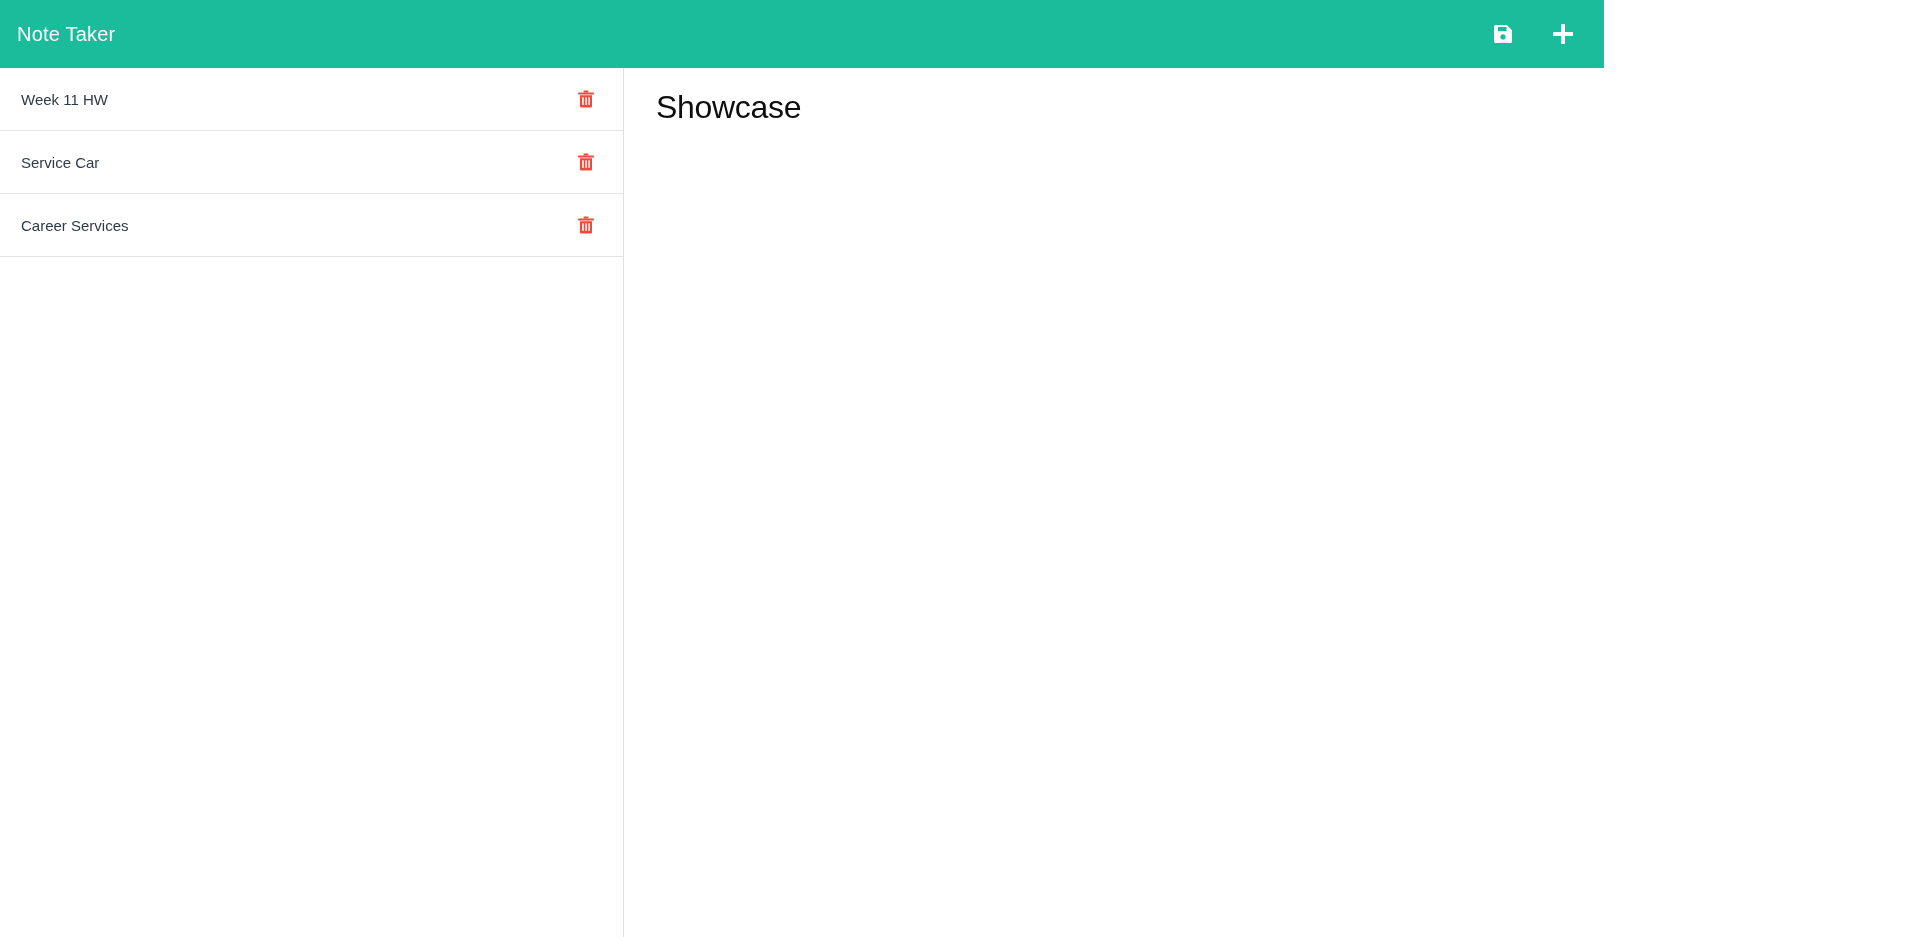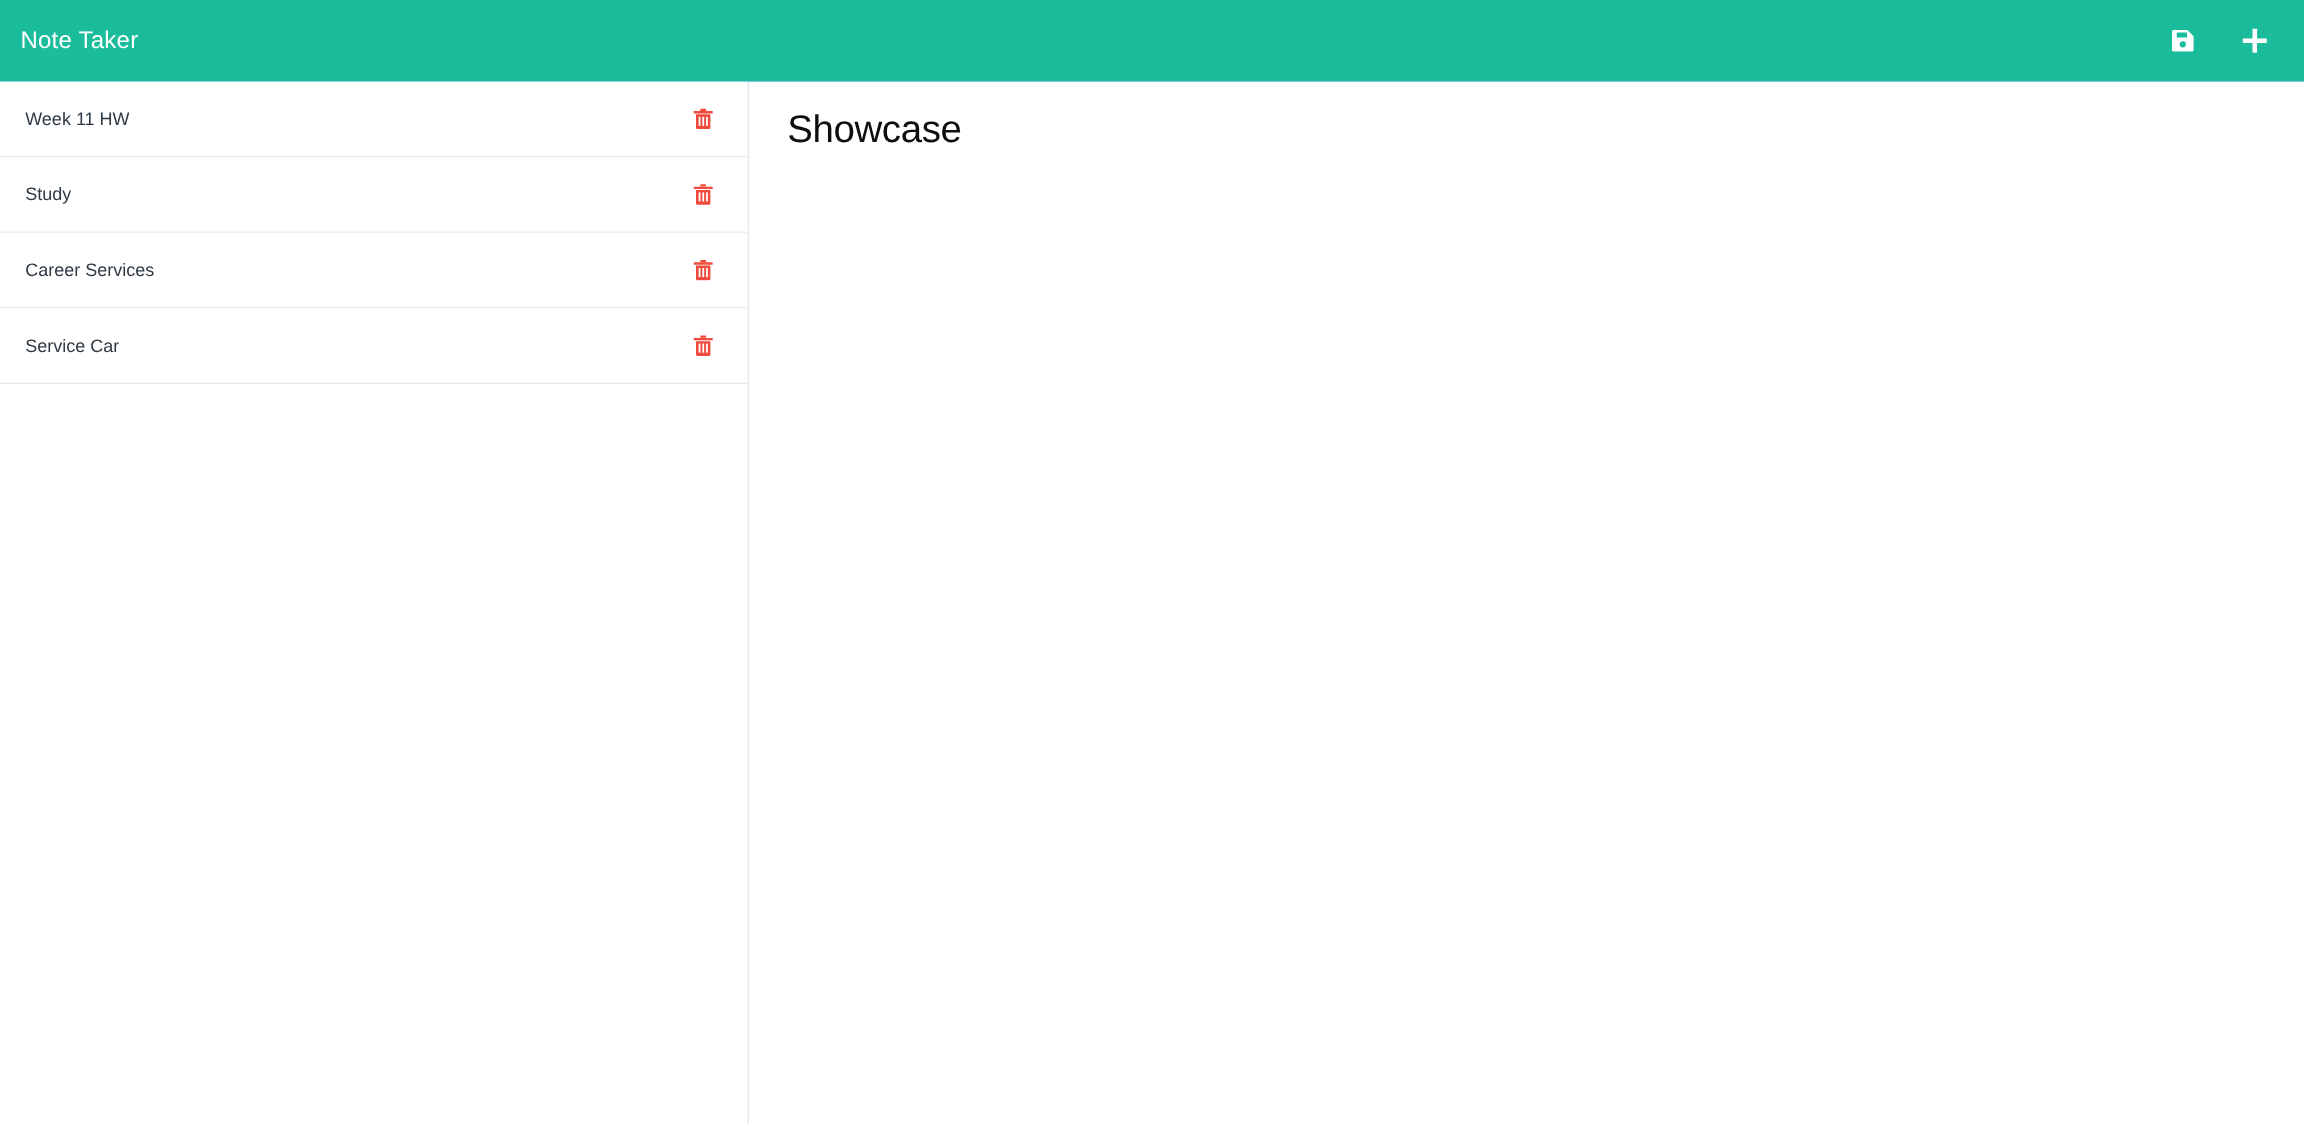--- a/index.html
+++ b/index.html
@@ -10,25 +10,25 @@
     height: 937px;
     overflow: hidden;
     background: #ffffff;
   }
   body {
     font-family: "Liberation Sans", sans-serif;
     -webkit-font-smoothing: antialiased;
   }
 
   .app {
-    width: 1920px;
+    width: 1604px;
     height: 937px;
     display: flex;
     flex-direction: column;
-    background: #3b82f6;
+    background: #fdba74;
   }
 
   
   .navbar {
     height: 68px;
     min-height: 68px;
     background: #1abc9c;
     display: flex;
     align-items: center;
     justify-content: space-between;
@@ -186,22 +186,23 @@
                 <rect x="1.1" y="2.6" width="15.8" height="2.0" rx="0.3"></rect>
                 <path d="M3.0 5.3h12v11.2a1.1 1.1 0 01-1.1 1.1H4.1A1.1 1.1 0 013 16.5V5.3z"></path>
                 <rect x="5.2" y="7.3" width="1.5" height="7.6" fill="#ffffff"></rect>
                 <rect x="8.3" y="7.3" width="1.5" height="7.6" fill="#ffffff"></rect>
                 <rect x="11.4" y="7.3" width="1.5" height="7.6" fill="#ffffff"></rect>
               </svg>
             </span>
           </button>
         </li>
 
+
         <li class="note-item">
-          <span class="note-title">Study</span>
+          <span class="note-title">Service Car</span>
           <button class="delete-btn">
             <span>
               <svg width="18" height="18" viewBox="0 0 18 18" fill="currentColor" aria-hidden="true">
                 <rect x="6.6" y="0.6" width="4.8" height="1.9" rx="0.3"></rect>
                 <rect x="1.1" y="2.6" width="15.8" height="2.0" rx="0.3"></rect>
                 <path d="M3.0 5.3h12v11.2a1.1 1.1 0 01-1.1 1.1H4.1A1.1 1.1 0 013 16.5V5.3z"></path>
                 <rect x="5.2" y="7.3" width="1.5" height="7.6" fill="#ffffff"></rect>
                 <rect x="8.3" y="7.3" width="1.5" height="7.6" fill="#ffffff"></rect>
                 <rect x="11.4" y="7.3" width="1.5" height="7.6" fill="#ffffff"></rect>
               </svg>
@@ -218,36 +219,20 @@
                 <rect x="1.1" y="2.6" width="15.8" height="2.0" rx="0.3"></rect>
                 <path d="M3.0 5.3h12v11.2a1.1 1.1 0 01-1.1 1.1H4.1A1.1 1.1 0 013 16.5V5.3z"></path>
                 <rect x="5.2" y="7.3" width="1.5" height="7.6" fill="#ffffff"></rect>
                 <rect x="8.3" y="7.3" width="1.5" height="7.6" fill="#ffffff"></rect>
                 <rect x="11.4" y="7.3" width="1.5" height="7.6" fill="#ffffff"></rect>
               </svg>
             </span>
           </button>
         </li>
 
-        <li class="note-item">
-          <span class="note-title">Service Car</span>
-          <button class="delete-btn">
-            <span>
-              <svg width="18" height="18" viewBox="0 0 18 18" fill="currentColor" aria-hidden="true">
-                <rect x="6.6" y="0.6" width="4.8" height="1.9" rx="0.3"></rect>
-                <rect x="1.1" y="2.6" width="15.8" height="2.0" rx="0.3"></rect>
-                <path d="M3.0 5.3h12v11.2a1.1 1.1 0 01-1.1 1.1H4.1A1.1 1.1 0 013 16.5V5.3z"></path>
-                <rect x="5.2" y="7.3" width="1.5" height="7.6" fill="#ffffff"></rect>
-                <rect x="8.3" y="7.3" width="1.5" height="7.6" fill="#ffffff"></rect>
-                <rect x="11.4" y="7.3" width="1.5" height="7.6" fill="#ffffff"></rect>
-              </svg>
-            </span>
-          </button>
-        </li>
-
       </ul>
     </aside>
 
     <main class="main">
       <h1 class="note-heading" placeholder="Note Title">Showcase</h1>
     </main>
 
   </div>
 </div>
 

